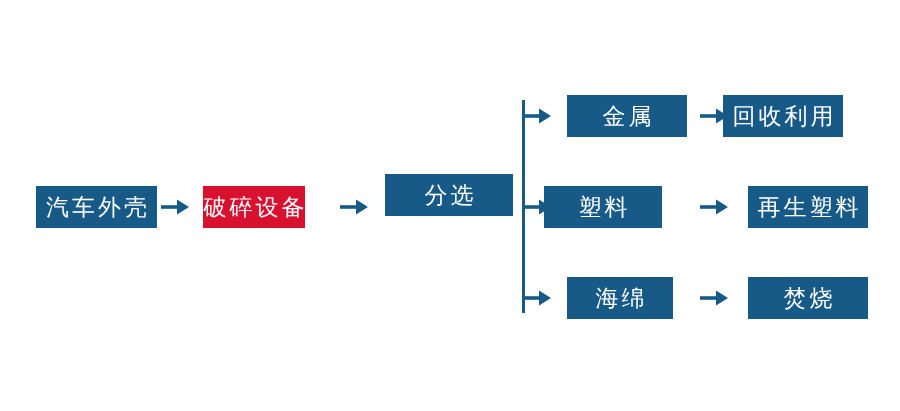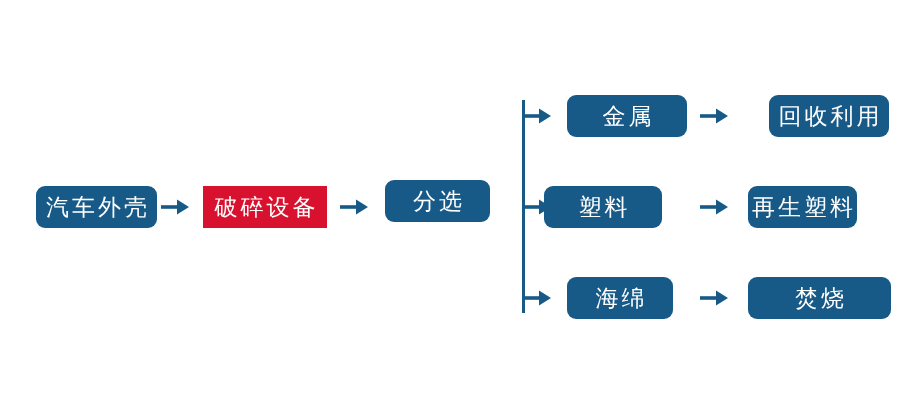--- a/index.html
+++ b/index.html
@@ -20,21 +20,21 @@
     height: 42px;
     display: flex;
     align-items: center;
     justify-content: center;
     color: var(--text, #ffffff);
     font-size: 23px;
     letter-spacing: 3px;
     white-space: nowrap;
   }
   .node span { padding-left: 3px; }
-  .node.blue { background: var(--blue, #175a87); border-radius: 9px; }
+  .node.blue { background: var(--blue, #175a87); }
   .node.red  { background: var(--red, #d8112f); }
   .arrow {
     position: absolute;
     display: block;
   }
   .arrow .stem { stroke: var(--blue, #175a87); stroke-width: 3.6; fill: none; }
   .arrow .head { fill: var(--blue, #175a87); }
   .vline {
     position: absolute;
     left: 522px;
@@ -45,45 +45,45 @@
   }
 </style>
 </head>
 <body>
 
 <div class="canvas">
 
   <div class="node blue" style="left:36px;  top:186px; width:121px;">
     <span>汽车外壳</span>
   </div>
-  <div class="node red" style="left:203px; top:186px; width:124px;justify-content:center;">
+  <div class="node red" style="left:203px; top:186px; width:102px;justify-content:center;">
     <span>破碎设备</span>
   </div>
-  <div class="node blue" style="left:385px; top:180px; width:105px;">
+  <div class="node blue" style="left:385px; top:174px; width:128px;">
     <span>分选</span>
   </div>
 
   <div class="node blue" style="left:567px; top:95px; width:120px;">
     <span>金属</span>
   </div>
-  <div class="node blue" style="left:769px; top:95px; width:120px;">
+  <div class="node blue" style="left:723px; top:95px; width:120px;">
     <span>回收利用</span>
   </div>
 
   <div class="node blue" style="left:544px; top:186px; width:118px;">
     <span>塑料</span>
   </div>
-  <div class="node blue" style="left:748px; top:186px; width:109px;">
+  <div class="node blue" style="left:748px; top:186px; width:120px;">
     <span>再生塑料</span>
   </div>
 
   <div class="node blue" style="left:567px; top:277px; width:106px;">
     <span>海绵</span>
   </div>
-  <div class="node blue" style="left:748px; top:277px; width:143px;">
+  <div class="node blue" style="left:748px; top:277px; width:120px;">
     <span>焚烧</span>
   </div>
 
   <div class="vline"></div>
 
   <svg class="arrow" style="left:160px;top:197px" width="30" height="20" viewBox="0 0 30 20">
     <path class="stem" d="M1 10 H20"></path>
       <path class="head" d="M17 2.6 L29 10 L17 17.4 Z"></path>
   </svg>
   <svg class="arrow" style="left:339px;top:197px" width="30" height="20" viewBox="0 0 30 20">

